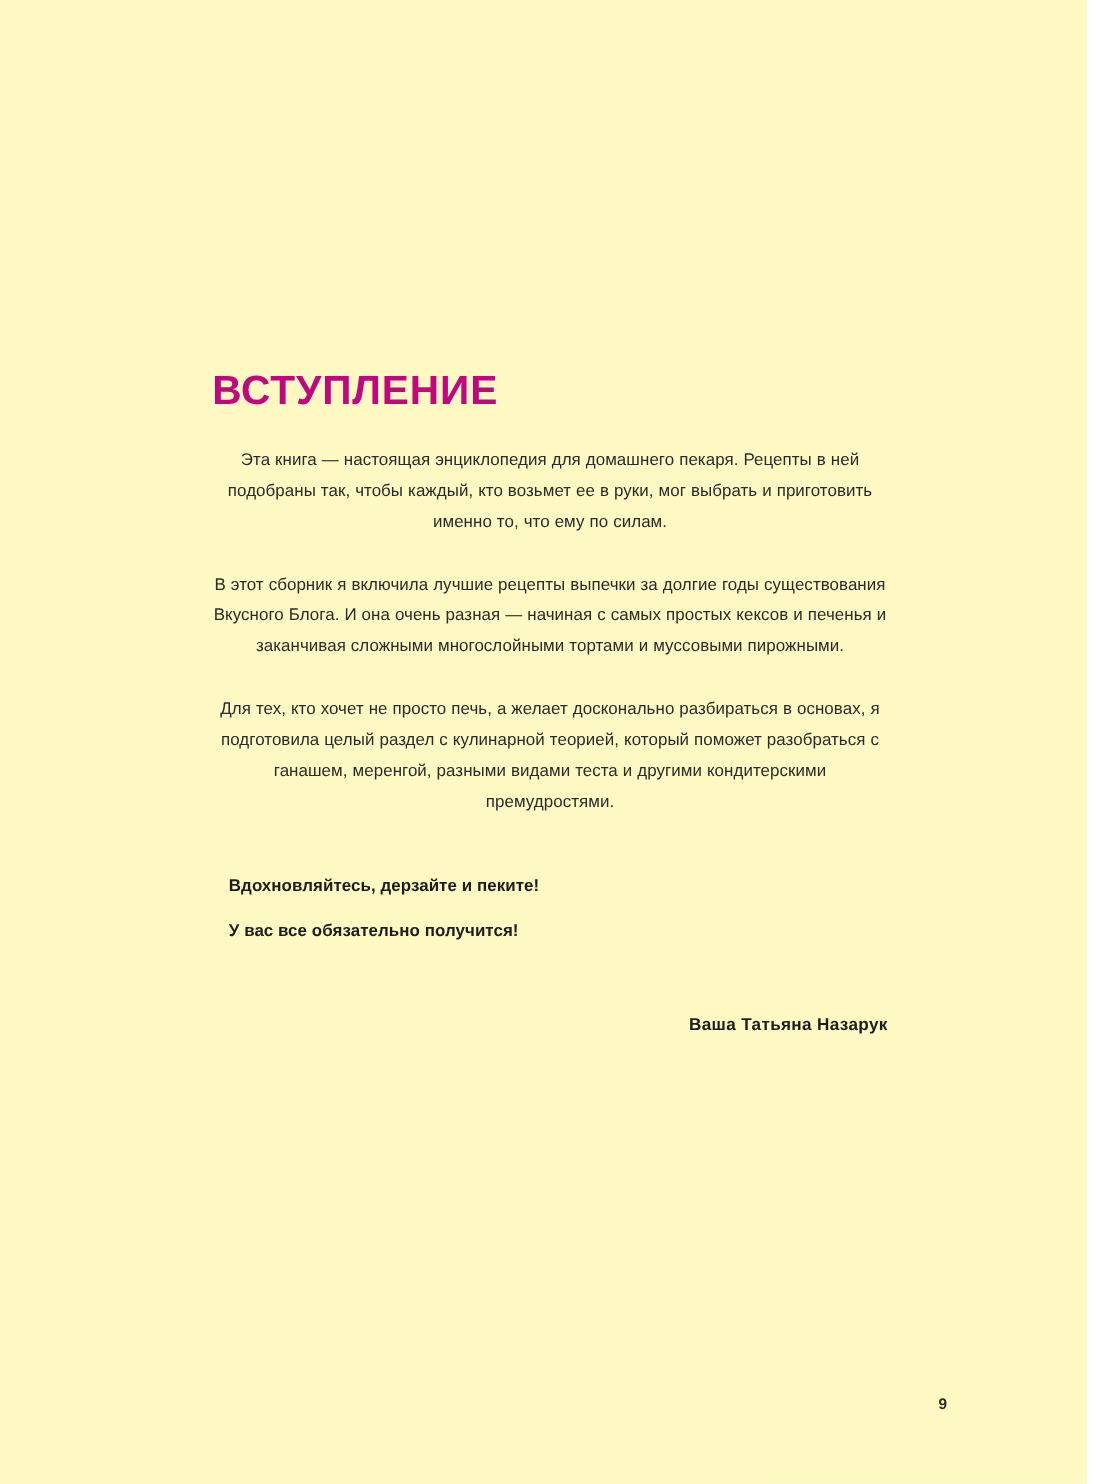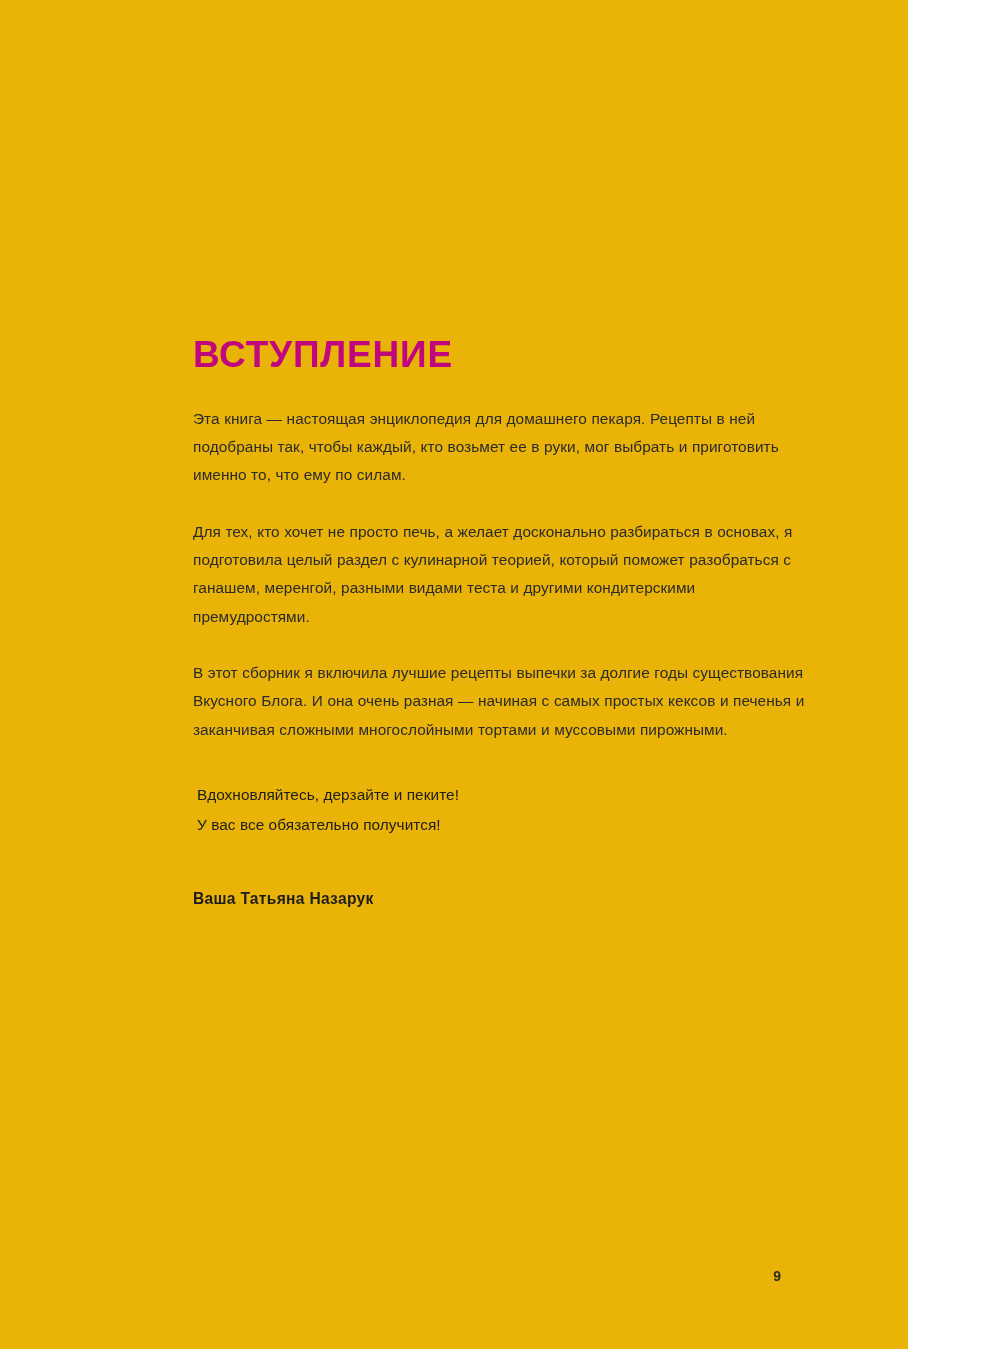--- a/index.html
+++ b/index.html
@@ -2,23 +2,23 @@
 <html lang="ru"><head>
 <meta charset="utf-8">
 <style>
   html, body {
     margin: 0;
     padding: 0;
     background: #ffffff;
   }
   .page {
     position: relative;
-    width: 908px;
+    width: 988px;
     height: 1349px;
-    background: #eab308;
+    background: #fef9c3;
     overflow: hidden;
     font-family: "Liberation Sans", sans-serif;
     -webkit-font-smoothing: antialiased;
   }
   .content {
     position: absolute;
     left: 193px;
     top: 336px;
     width: 614px;
   }
@@ -29,40 +29,40 @@
     color: #c0077e;
     line-height: 1.05;
     margin: 0 0 30px 0;
     white-space: nowrap;
   }
   .body-paragraph {
     font-size: 15.4px;
     line-height: 28.3px;
     color: #2b2b2b;
     margin: 0 0 28px 0;
-    text-align: left;
+    text-align: center;
     letter-spacing: 0.05px;
     word-spacing: 0.2px;
   }
   .closing-block {
     margin: 0;
     padding-top: 6px;
   }
   .closing-line {
     font-size: 15.4px;
     line-height: 26px;
     color: #1d1d1d;
-    font-weight: normal;
+    font-weight: bold;
     letter-spacing: 0.05px;
-    margin: 4px;
+    margin: 15px;
   }
   .signature {
     margin: 0;
     padding-top: 48px;
-    text-align: left;
+    text-align: right;
     font-size: 15.6px;
     font-weight: bold;
     color: #1d1d1d;
     letter-spacing: 0.3px;
   }
   .page-number {
     position: absolute;
     right: 127px;
     bottom: 65px;
     font-size: 14px;
@@ -75,23 +75,23 @@
 
 <div class="page">
 
   <div class="content">
 
     <h1 class="chapter-title">ВСТУПЛЕНИЕ</h1>
 
     <p class="body-paragraph">Эта книга — настоящая энциклопедия для домашнего пекаря. Рецепты в ней подобраны так, чтобы каждый, кто возьмет ее в руки, мог выбрать и приготовить именно то, что ему по силам.</p>
 
 
+    <p class="body-paragraph">В этот сборник я включила лучшие рецепты выпечки за долгие годы существования Вкусного Блога. И она очень разная — начиная с самых простых кексов и печенья и заканчивая сложными многослойными тортами и муссовыми пирожными.</p>
+
     <p class="body-paragraph">Для тех, кто хочет не просто печь, а желает досконально разбираться в основах, я подготовила целый раздел с кулинарной теорией, который поможет разобраться с ганашем, меренгой, разными видами теста и другими кондитерскими премудростями.</p>
-
-    <p class="body-paragraph">В этот сборник я включила лучшие рецепты выпечки за долгие годы существования Вкусного Блога. И она очень разная — начиная с самых простых кексов и печенья и заканчивая сложными многослойными тортами и муссовыми пирожными.</p>
 
 
     <div class="closing-block">
       <p class="closing-line">Вдохновляйтесь, дерзайте и пеките!</p>
       <p class="closing-line">У вас все обязательно получится!</p>
     </div>
 
     <p class="signature">Ваша Татьяна Назарук</p>
 
   </div>

